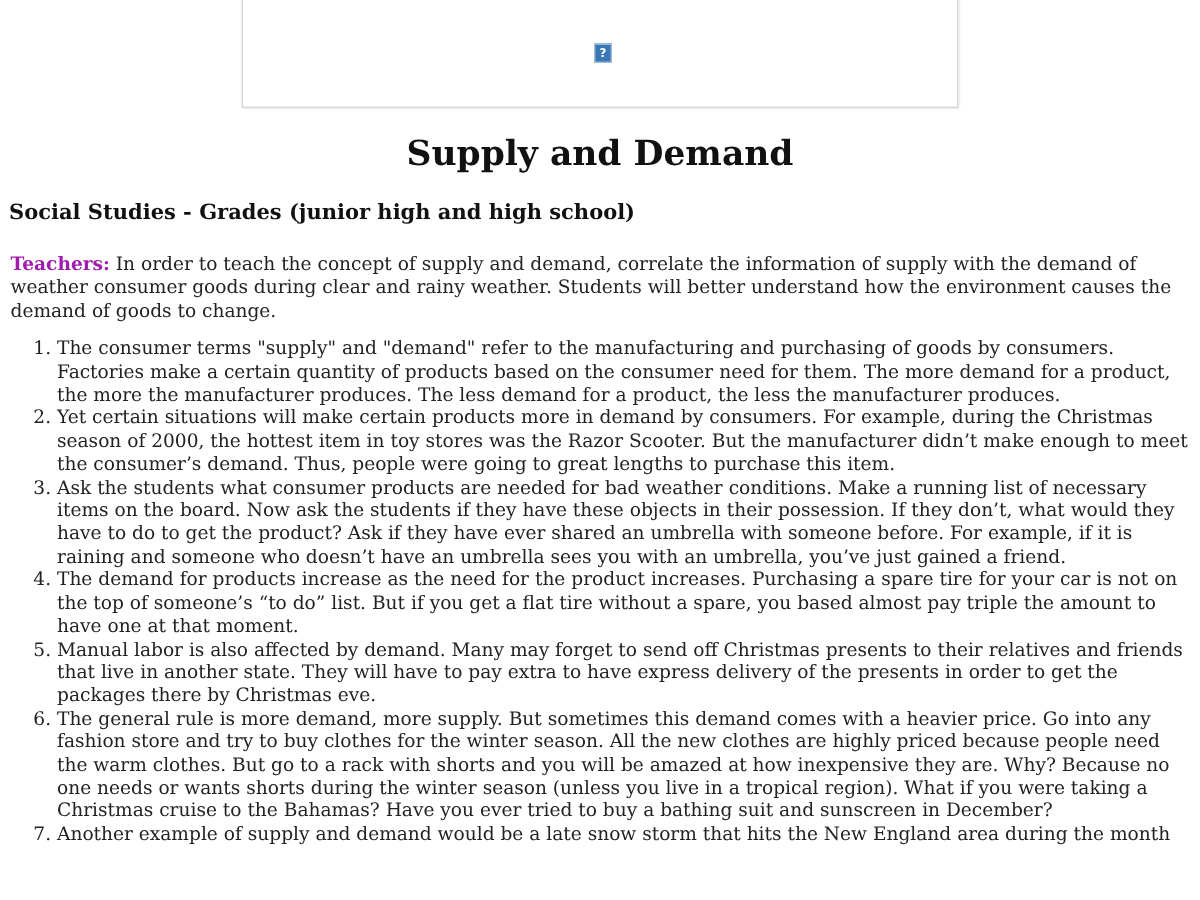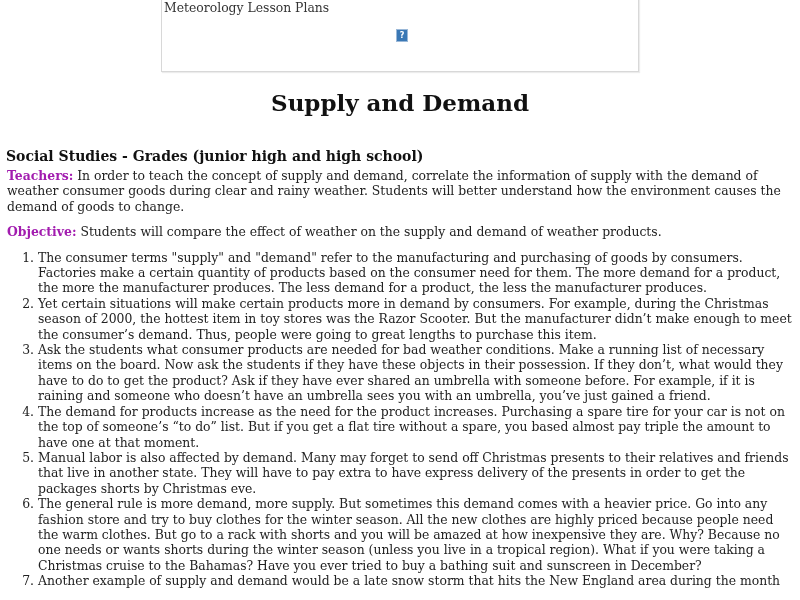--- a/index.html
+++ b/index.html
@@ -58,21 +58,21 @@
       text-align: center;
       font-size: 23px;
       line-height: 28px;
       font-weight: bold;
       color: #111111;
       margin: 0;
     }
     .subtitle {
       position: absolute;
       left: 6px;
-      top: 147px;
+      top: 133px;
       font-size: 14px;
       line-height: 18px;
       font-weight: bold;
       color: #111111;
       margin: 0;
       white-space: nowrap;
     }
     .content {
       position: absolute;
       left: 7px;
@@ -97,32 +97,30 @@
     }
     ol.bg-list li {
       margin: 0;
       padding-left: 0;
     }
   </style>
 </head>
 <body>
 
 <div class="banner">
-  <span class="banner-title">Meteorology Lesson Plans</span>
   <span class="banner-icon">?</span>
 </div>
 
 <h1 class="page-title">Supply and Demand</h1>
 <h3 class="subtitle">Social Studies - Grades (junior high and high school)</h3>
 
 <div class="content">
   <p><span class="label">Teachers:</span><span> In order to teach the concept of supply and demand, correlate the information of supply with the demand of weather consumer goods during clear and rainy weather. Students will better understand how the environment causes the demand of goods to change.</span></p>
-  <p><span class="label">Objective:</span><span> Students will compare the effect of weather on the supply and demand of weather products.</span></p>
   <ol class="bg-list">
     <li>The consumer terms "supply" and "demand" refer to the manufacturing and purchasing of goods by consumers. Factories make a certain quantity of products based on the consumer need for them. The more demand for a product, the more the manufacturer produces. The less demand for a product, the less the manufacturer produces.</li>
     <li>Yet certain situations will make certain products more in demand by consumers. For example, during the Christmas season of 2000, the hottest item in toy stores was the Razor Scooter. But the manufacturer didn’t make enough to meet the consumer’s demand. Thus, people were going to great lengths to purchase this item.</li>
     <li>Ask the students what consumer products are needed for bad weather conditions. Make a running list of necessary items on the board. Now ask the students if they have these objects in their possession. If they don’t, what would they have to do to get the product? Ask if they have ever shared an umbrella with someone before. For example, if it is raining and someone who doesn’t have an umbrella sees you with an umbrella, you’ve just gained a friend.</li>
     <li>The demand for products increase as the need for the product increases. Purchasing a spare tire for your car is not on the top of someone’s “to do” list. But if you get a flat tire without a spare, you based almost pay triple the amount to have one at that moment.</li>
-    <li>Manual labor is also affected by demand. Many may forget to send off Christmas presents to their relatives and friends that live in another state. They will have to pay extra to have express delivery of the presents in order to get the packages shorts by Christmas eve.</li>
+    <li>Manual labor is also affected by demand. Many may forget to send off Christmas presents to their relatives and friends that live in another state. They will have to pay extra to have express delivery of the presents in order to get the packages there by Christmas eve.</li>
     <li>The general rule is more demand, more supply. But sometimes this demand comes with a heavier price. Go into any fashion store and try to buy clothes for the winter season. All the new clothes are highly priced because people need the warm clothes. But go to a rack with shorts and you will be amazed at how inexpensive they are. Why? Because no one needs or wants shorts during the winter season (unless you live in a tropical region). What if you were taking a Christmas cruise to the Bahamas? Have you ever tried to buy a bathing suit and sunscreen in December?</li>
     <li>Another example of supply and demand would be a late snow storm that hits the New England area during the month</li>
   </ol>
 </div>
 
 </body></html>

